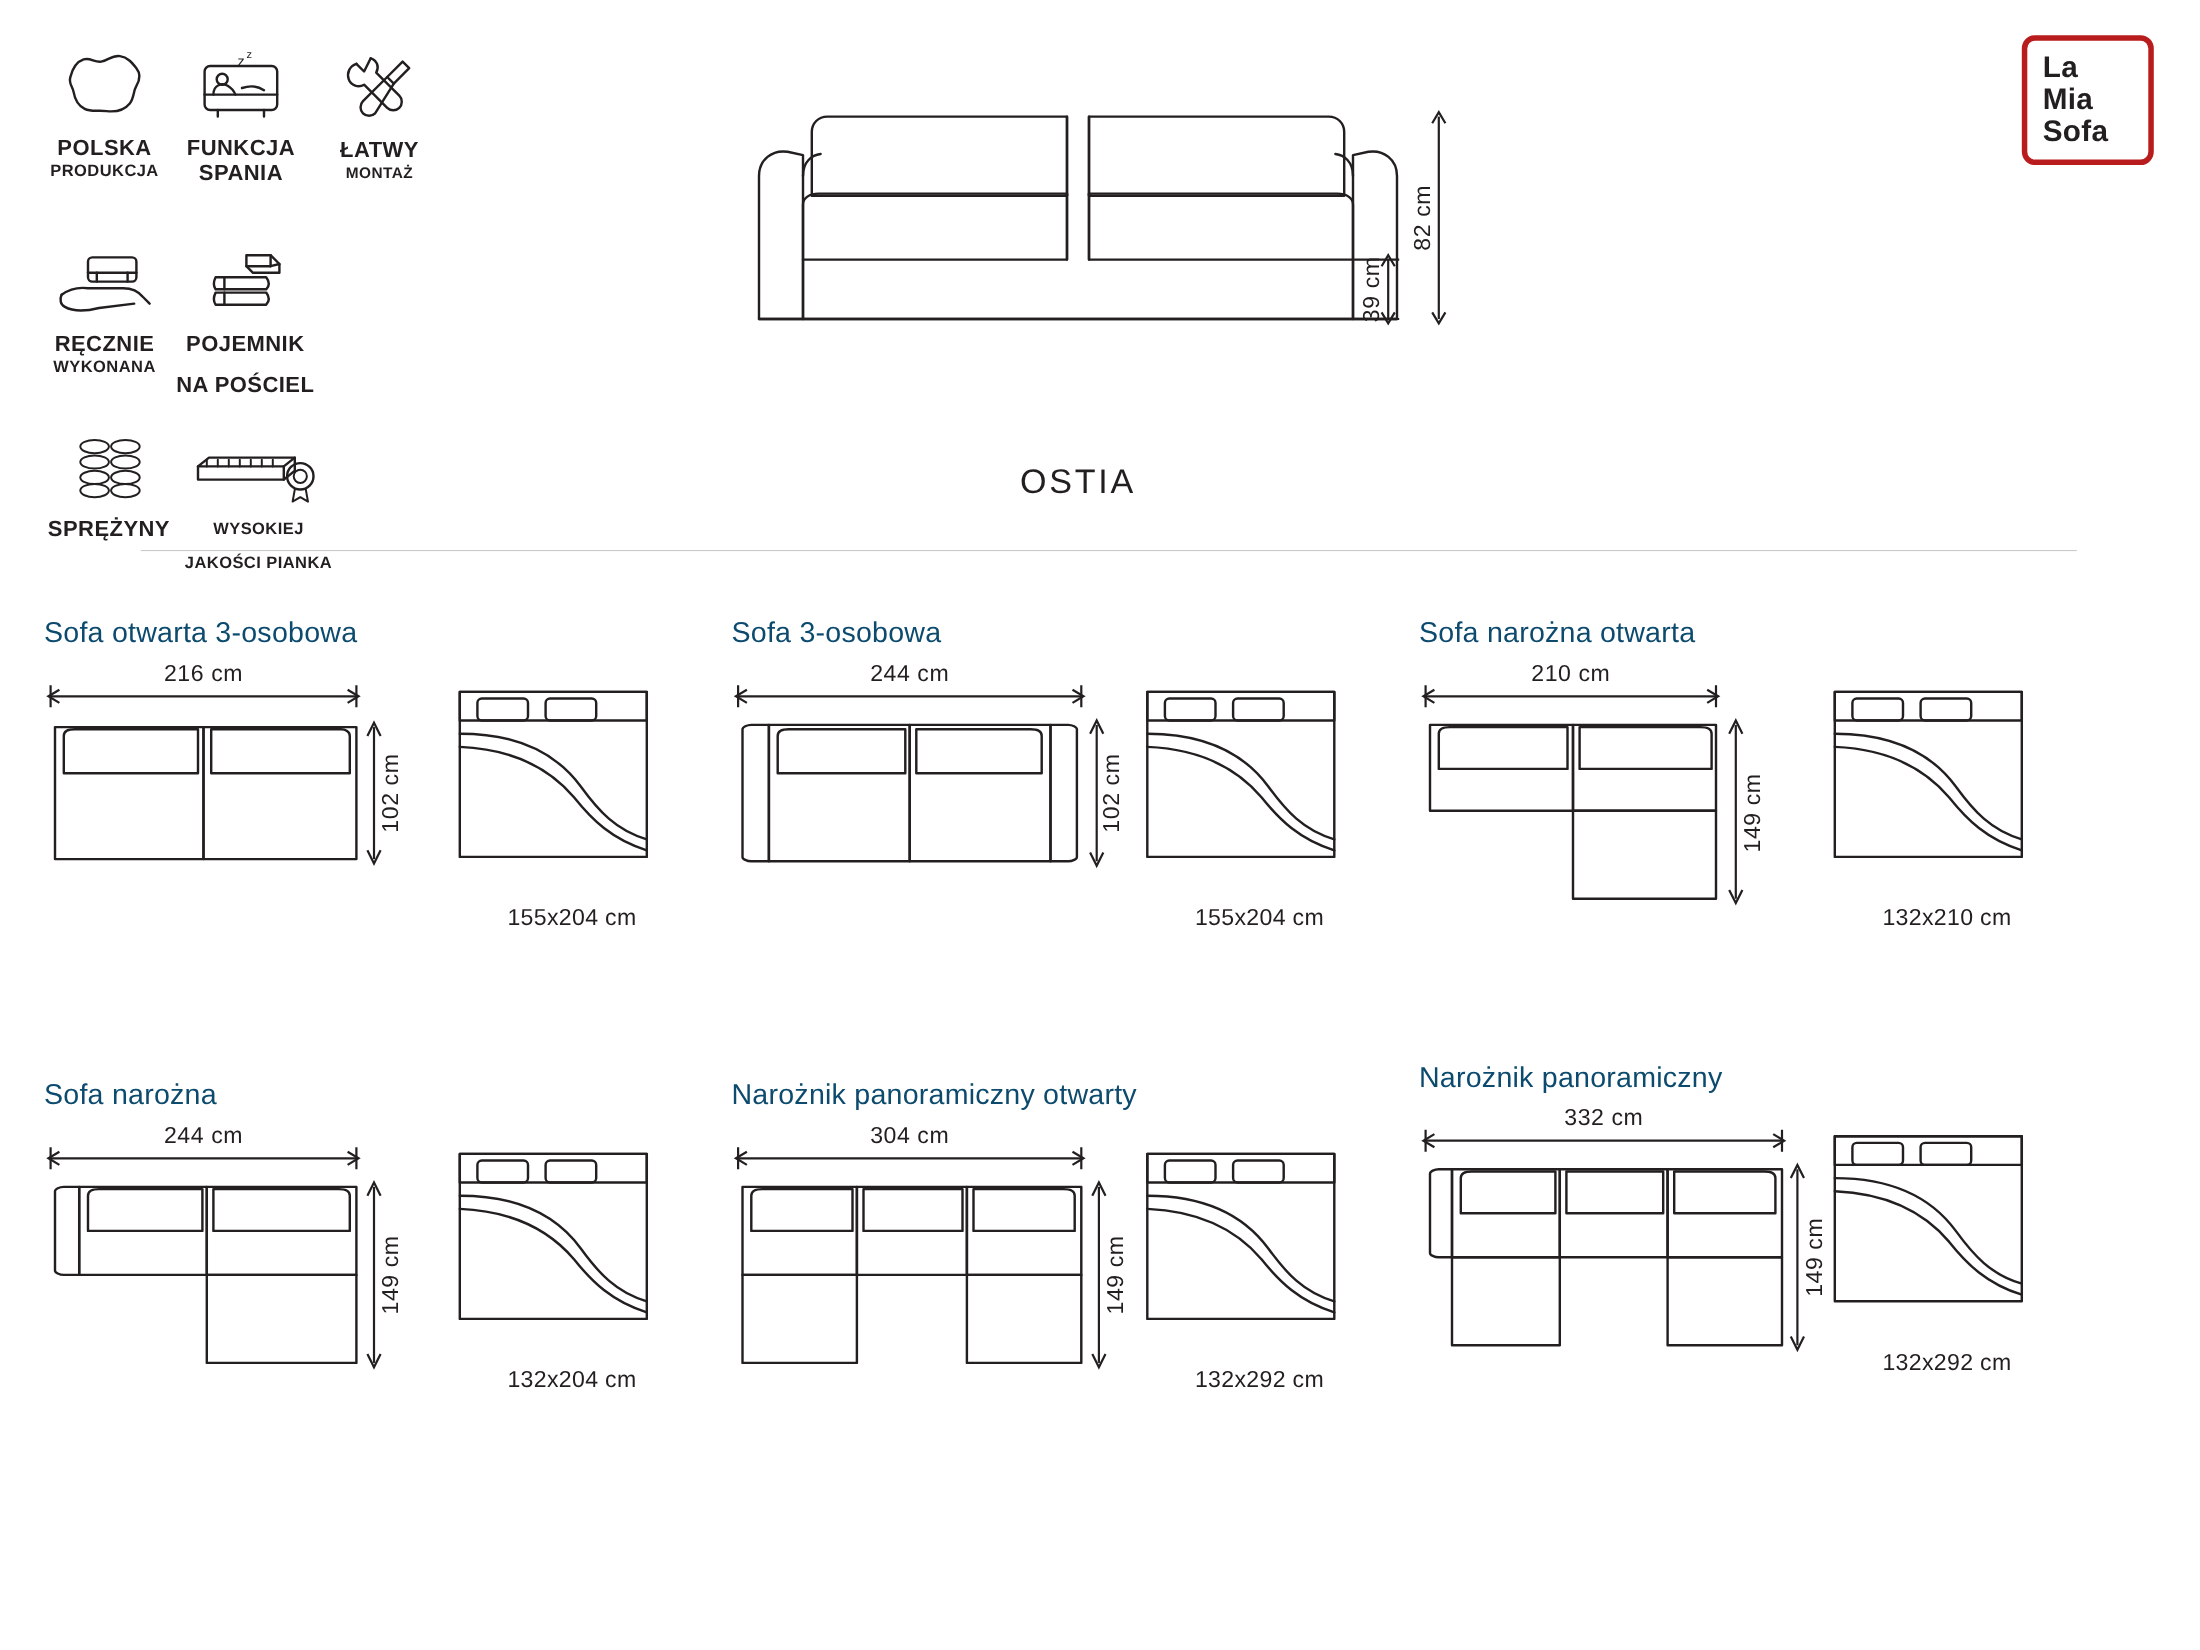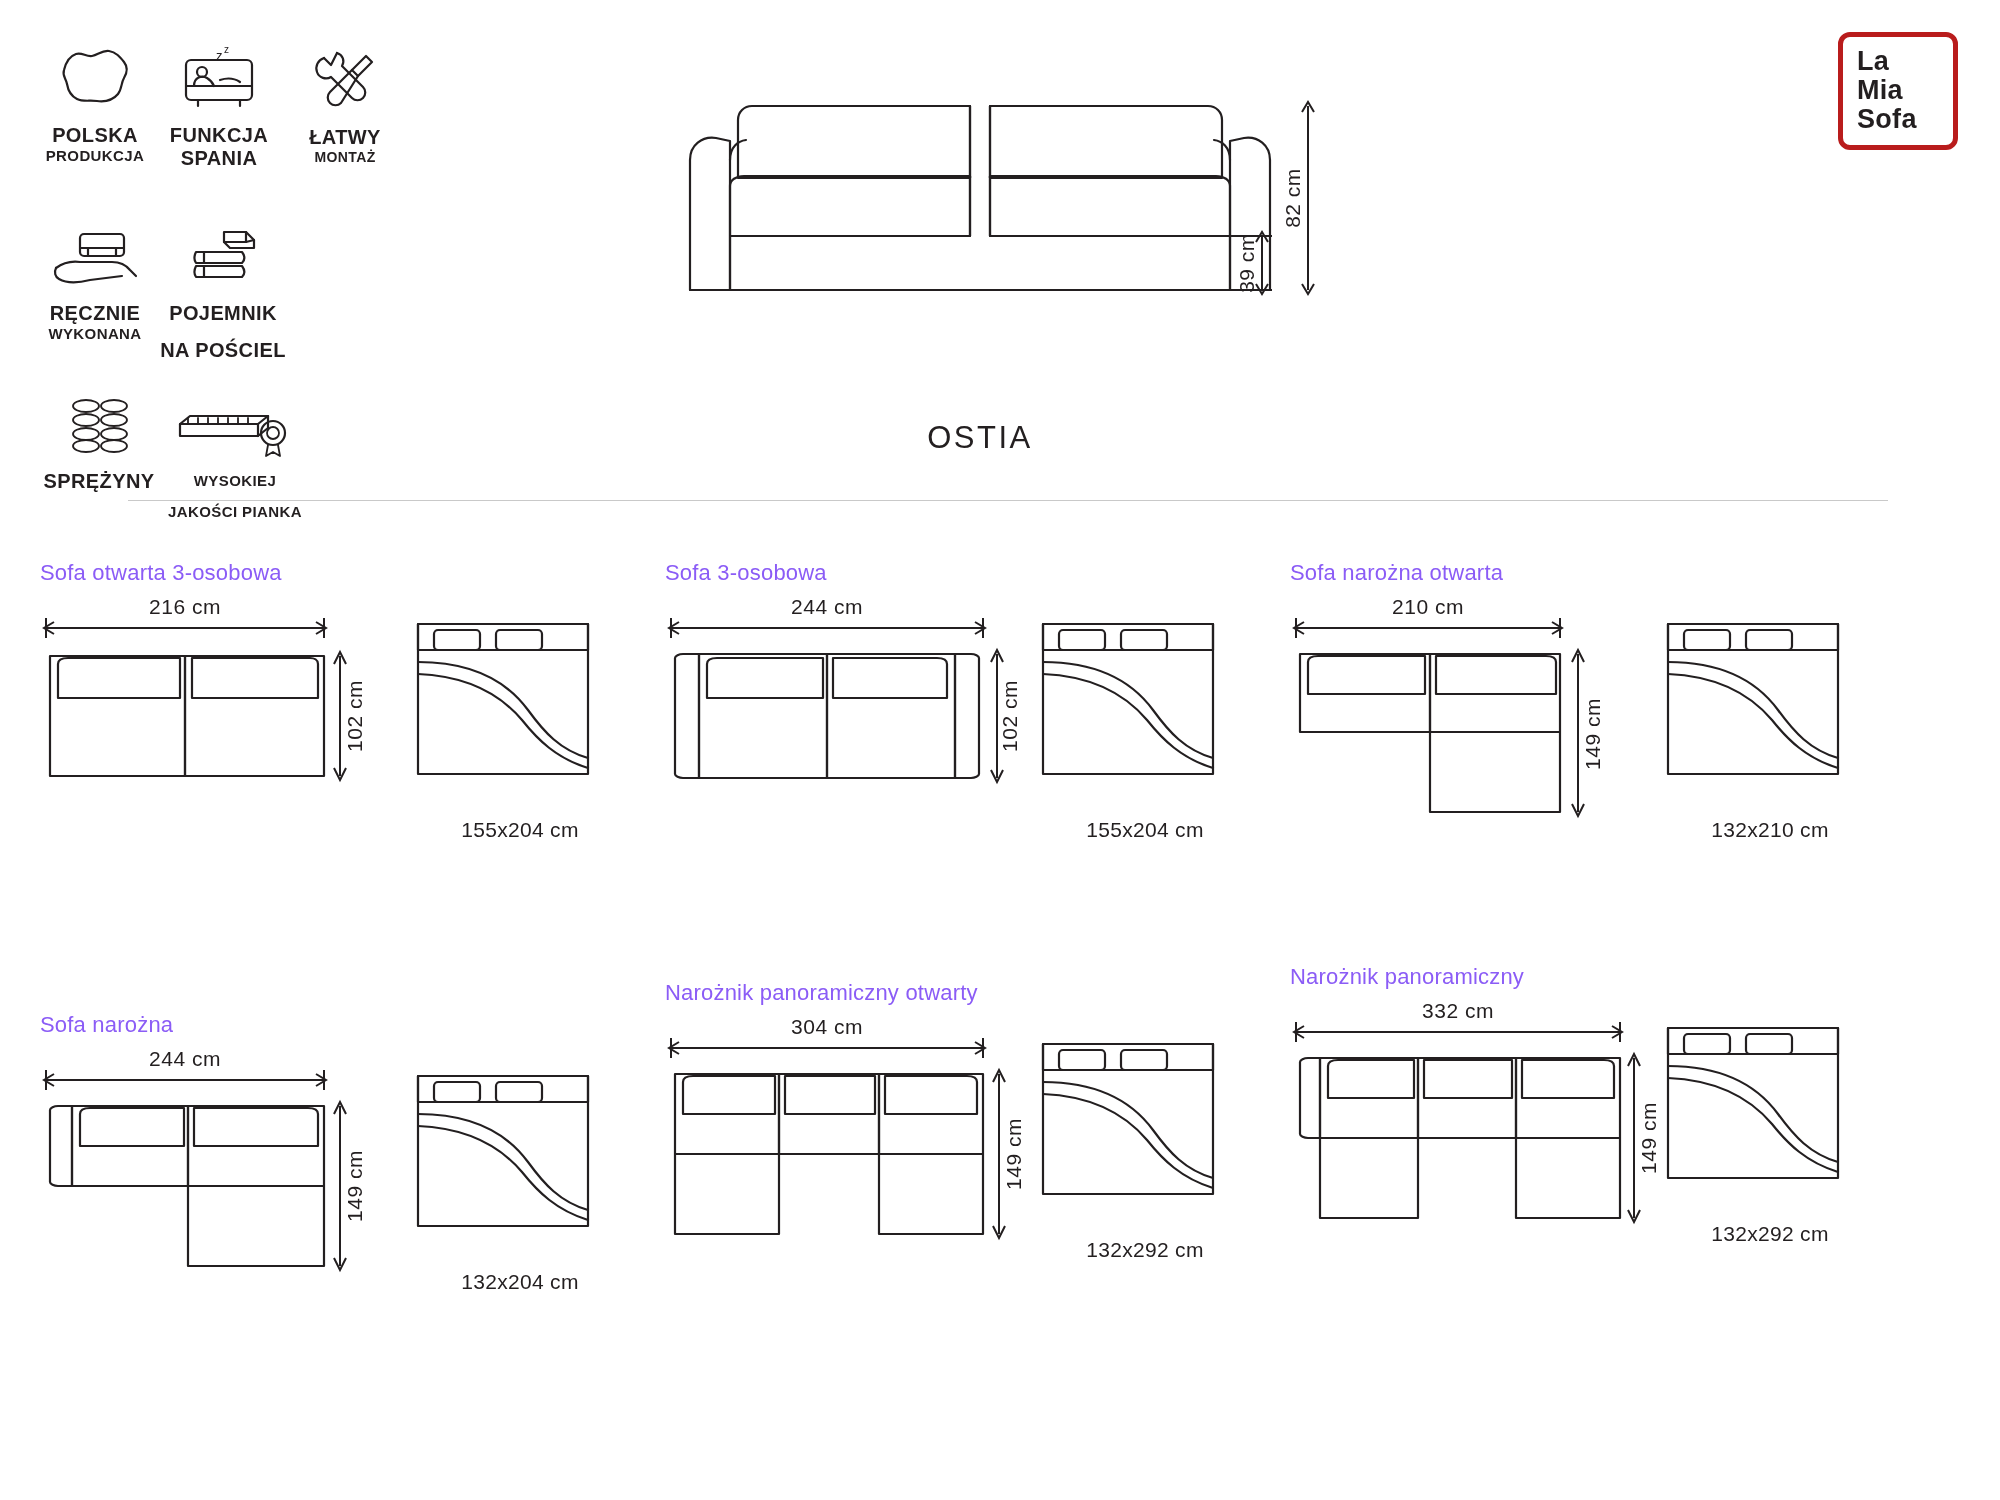--- a/index.html
+++ b/index.html
@@ -100,22 +100,22 @@
     background: #c9c9c9;
   }
 
   
   .variant {
     position: absolute;
     width: 600px;
     height: 340px;
   }
   .variant .vtitle {
-    font-size: 22px;
-    color: #8b5cf6;
+    font-size: 26px;
+    color: #0c4a6e;
     font-weight: 500;
     letter-spacing: 0.2px;
   }
   .variant .vbody {
     position: relative;
     width: 600px;
     height: 290px;
   }
   .sofa-box {
     position: absolute;
@@ -402,21 +402,21 @@
         <rect class="ln" x="24" y="14" width="46" height="20" rx="4"></rect>
         <rect class="ln" x="86" y="14" width="46" height="20" rx="4"></rect>
         <path class="ln" d="M8 46 C60 46, 96 64, 118 94 C134 116, 150 134, 178 142"></path>
         <path class="ln" d="M8 58 C56 60, 90 78, 112 104 C128 124, 146 142, 178 152"></path>
       </svg>
     </div>
     <div class="bed-label">132x210 cm</div>
   </div>
 </div>
 
-<div class="variant" style="left:40px; top:980px;margin-top:32px;">
+<div class="variant" style="left:40px; top:980px;">
   <div class="vtitle">Sofa narożna</div>
   <div class="vbody">
     <div class="sofa-box">
       <svg width="350" height="240" viewBox="0 0 350 240">
         <path class="dim" d="M6 22 L284 22"></path>
         <path class="dim" d="M14 16 L4 22 L14 28"></path>
         <path class="dim" d="M276 16 L286 22 L276 28"></path>
         <path class="dim" d="M6 12 L6 32 M284 12 L284 32" stroke-width="1.4"></path>
         <text class="dtxt" x="145" y="8" text-anchor="middle">244 cm</text>
 

